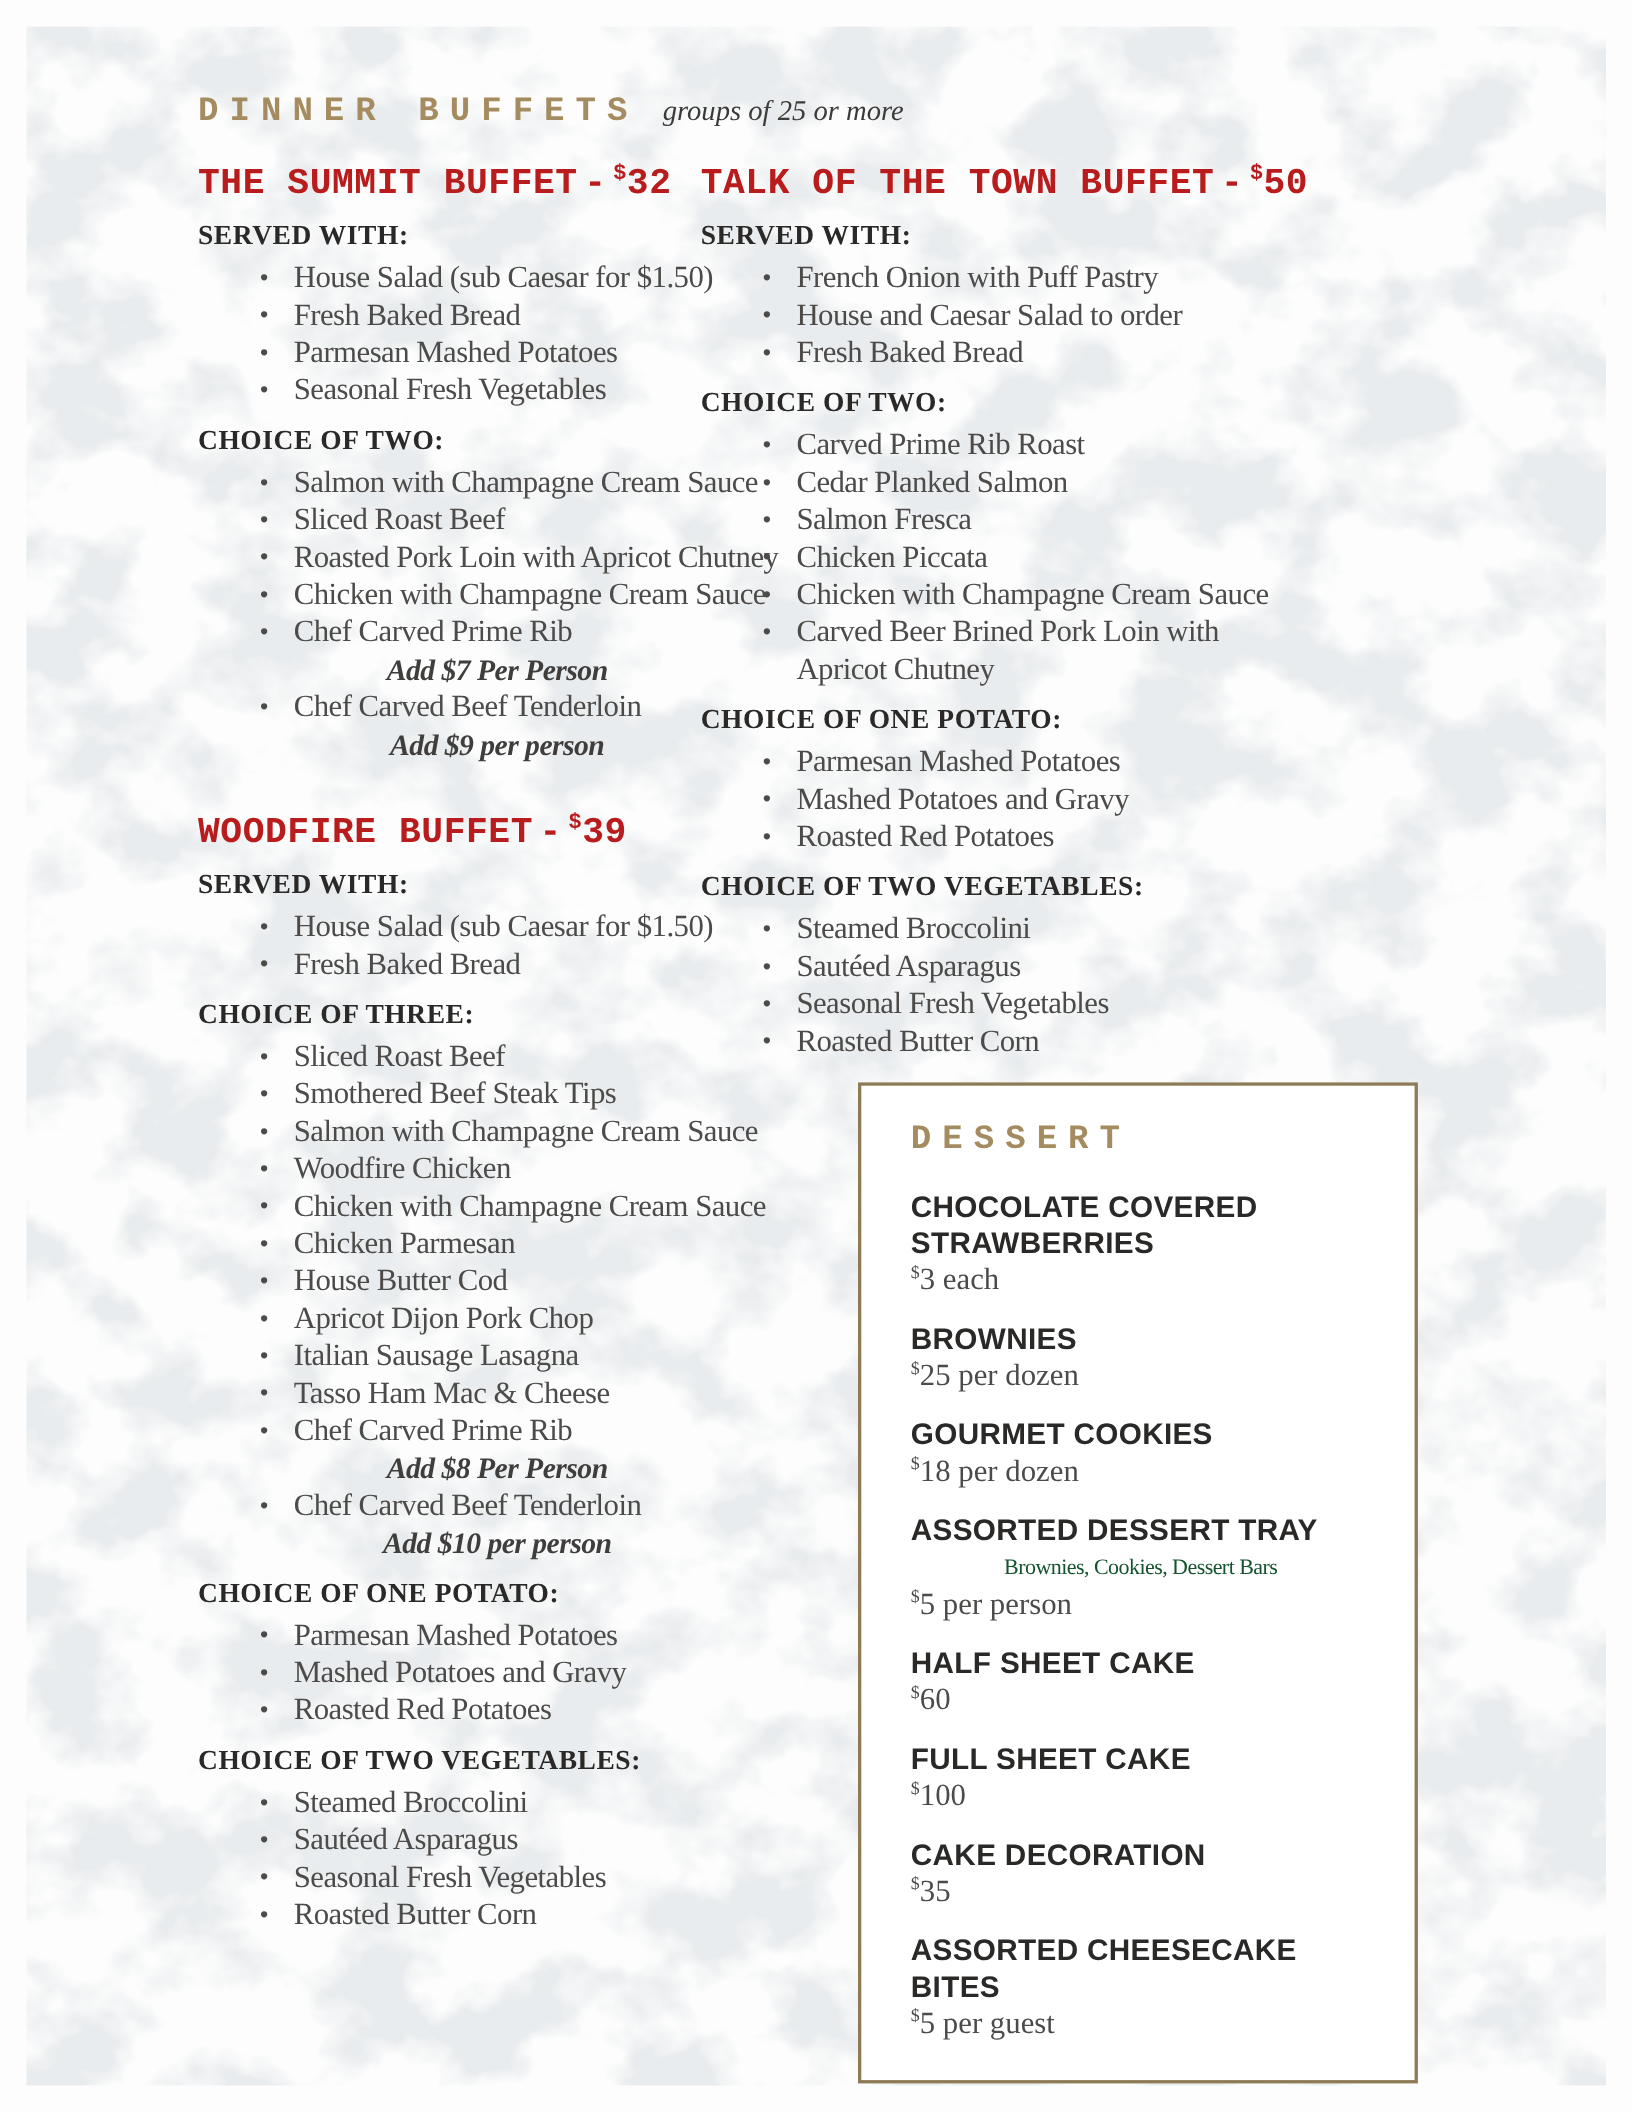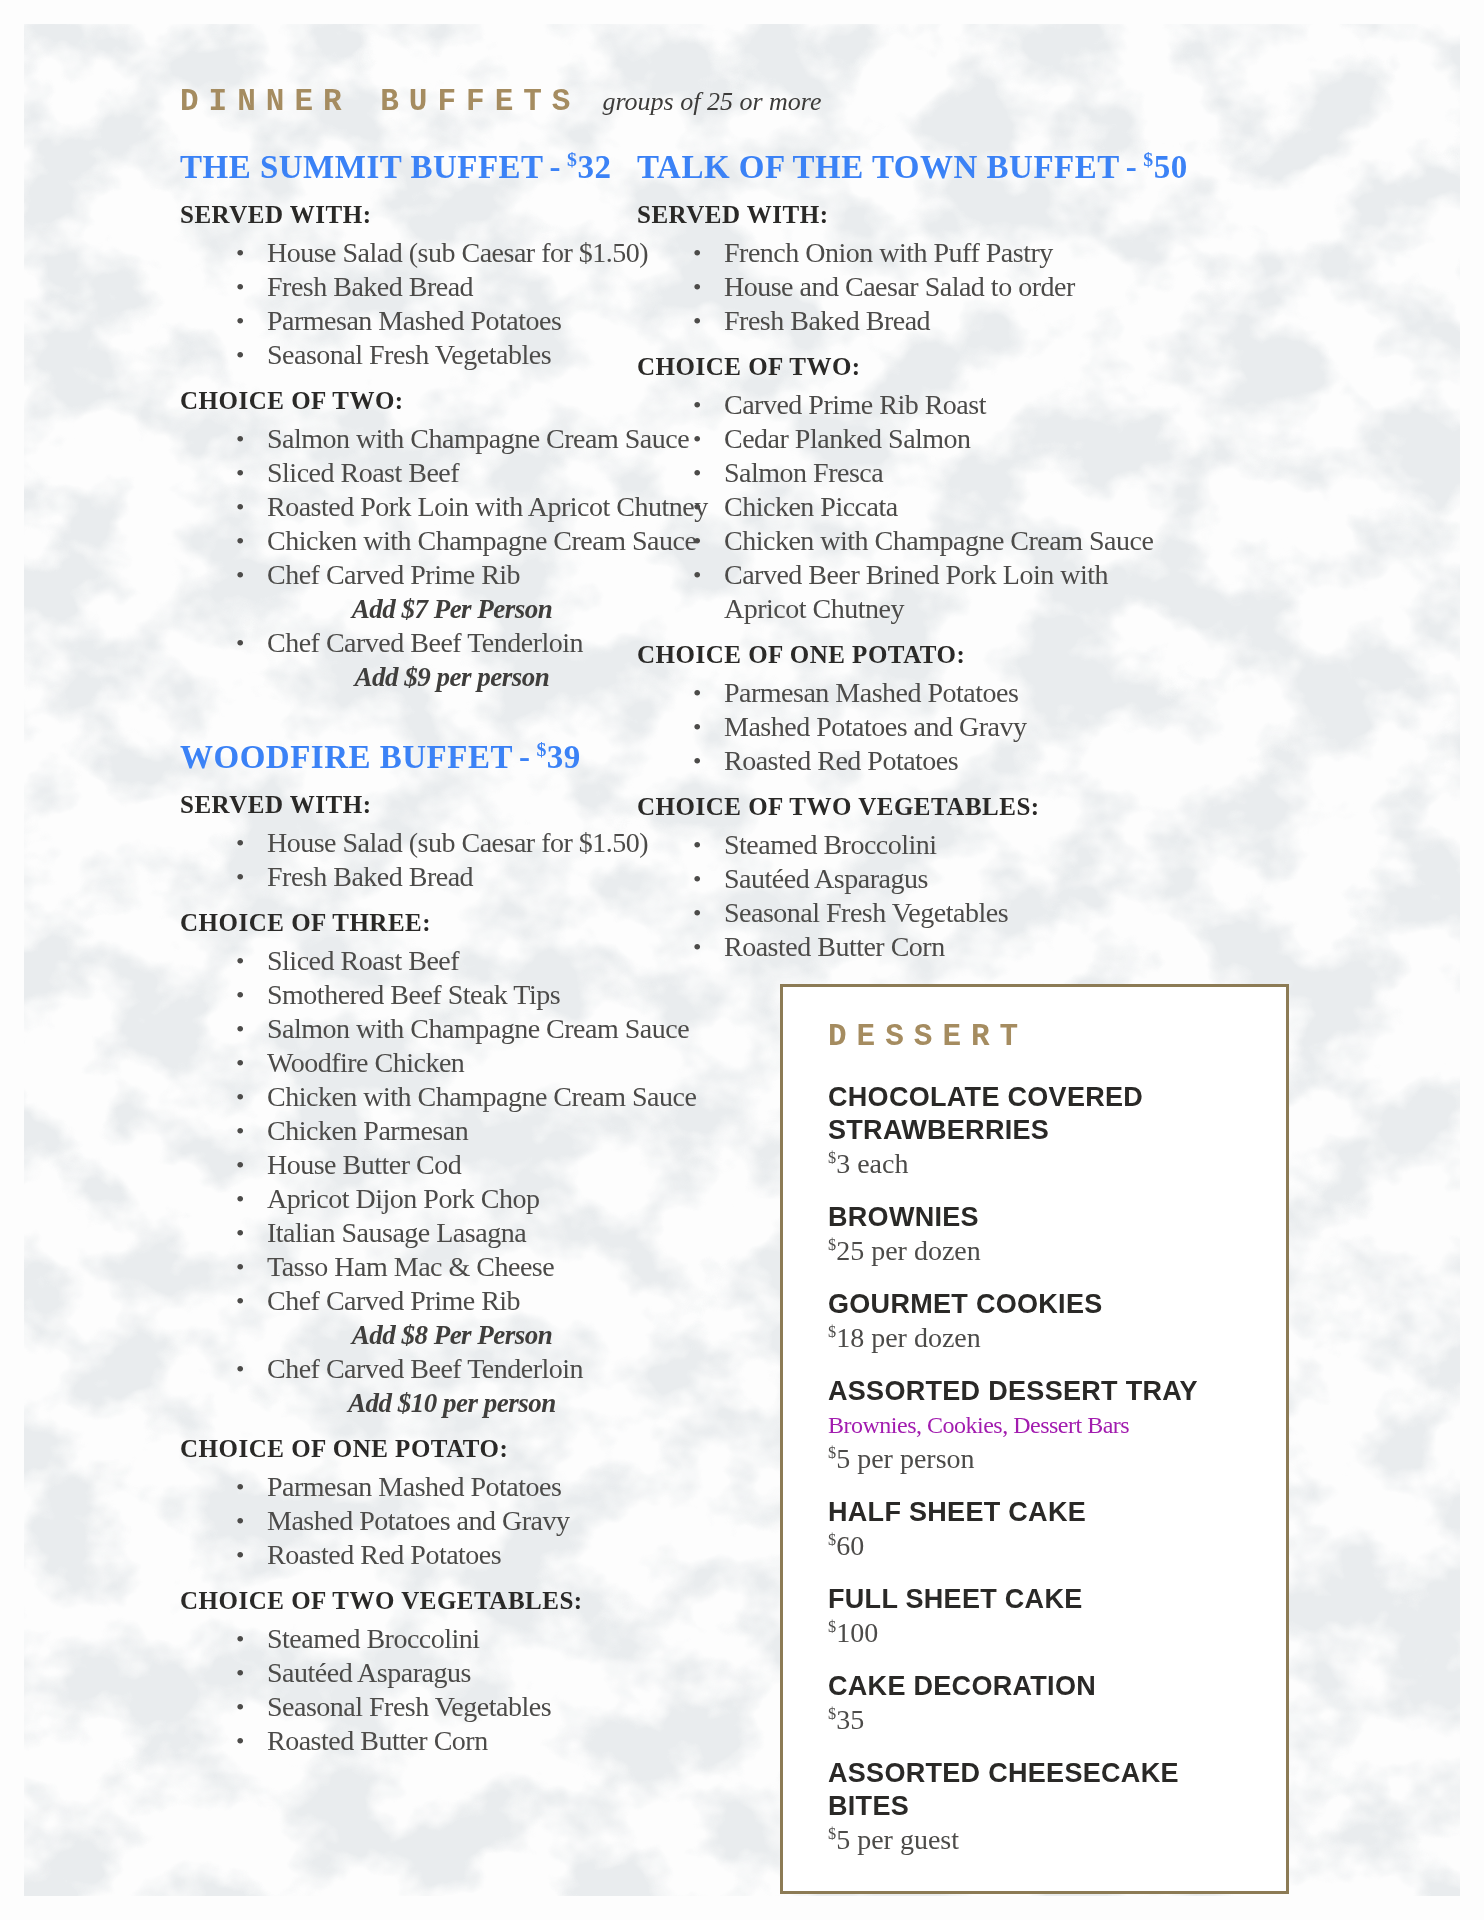--- a/index.html
+++ b/index.html
@@ -17,22 +17,22 @@
     font-family:Liberation Mono, monospace;font-weight:bold;
     font-size:31px;letter-spacing:10px;color:#a58c60;margin:0;line-height:40px;
     white-space:nowrap;
   }
   .subtitle{font-style:italic;font-size:26px;color:#3c3b39;margin-left:22px;white-space:nowrap;}
 
   
   .columns{display:grid;grid-template-columns:457px 763px;margin-top:26px;}
 
   .buffet-title{
-    font-family:Liberation Serif, serif;font-weight:bold;font-size:33px;
-    color:#3b82f6;letter-spacing:.5px;margin:0 0 4px 0;line-height:38px;white-space:nowrap;
+    font-family:Liberation Mono, monospace;font-weight:bold;font-size:33px;
+    color:#b91c1c;letter-spacing:.5px;margin:0 0 4px 0;line-height:38px;white-space:nowrap;
   }
   .buffet + .buffet{margin-top:44px;}
   .sep{padding:0 6px;}
   .cur{font-size:.6em;vertical-align:super;line-height:0;}
   .section-label{
     font-family:Liberation Serif, serif;font-weight:bold;font-size:25px;
     color:#2a2927;letter-spacing:.5px;margin:14px 0 6px 0;line-height:30px;white-space:nowrap;
   }
   ul.items{margin:0;padding:0;list-style:none;}
   ul.items li{
@@ -50,21 +50,21 @@
     box-sizing:border-box;width:509px;margin:20px 0 0 143px;
     border:3px solid #8c7b55;background:#ffffff;
     padding:30px 40px 34px 45px;
   }
   .dessert-title{margin:0 0 24px 0;}
   .d-item + .d-item{margin-top:20px;}
   .d-name{
     font-family:"Liberation Sans",sans-serif;font-weight:bold;font-size:27px;
     color:#2a2927;letter-spacing:.3px;line-height:33px;max-width:470px;
   }
-  .d-desc{font-size:24px;line-height:34px;color:#a21caf;letter-spacing:-0.5px;}
+  .d-desc{font-size:20px;line-height:34px;color:#14532d;letter-spacing:-0.5px;text-align:center;}
   .d-price{font-size:28px;line-height:34px;color:#4c4b49;}
   .d-price .cur{font-size:.58em;}
 </style>
 </head>
 <body>
 
 <div class="page">
 
   <svg class="texture" xmlns="http://www.w3.org/2000/svg" width="1436" height="1872">
     <defs>

